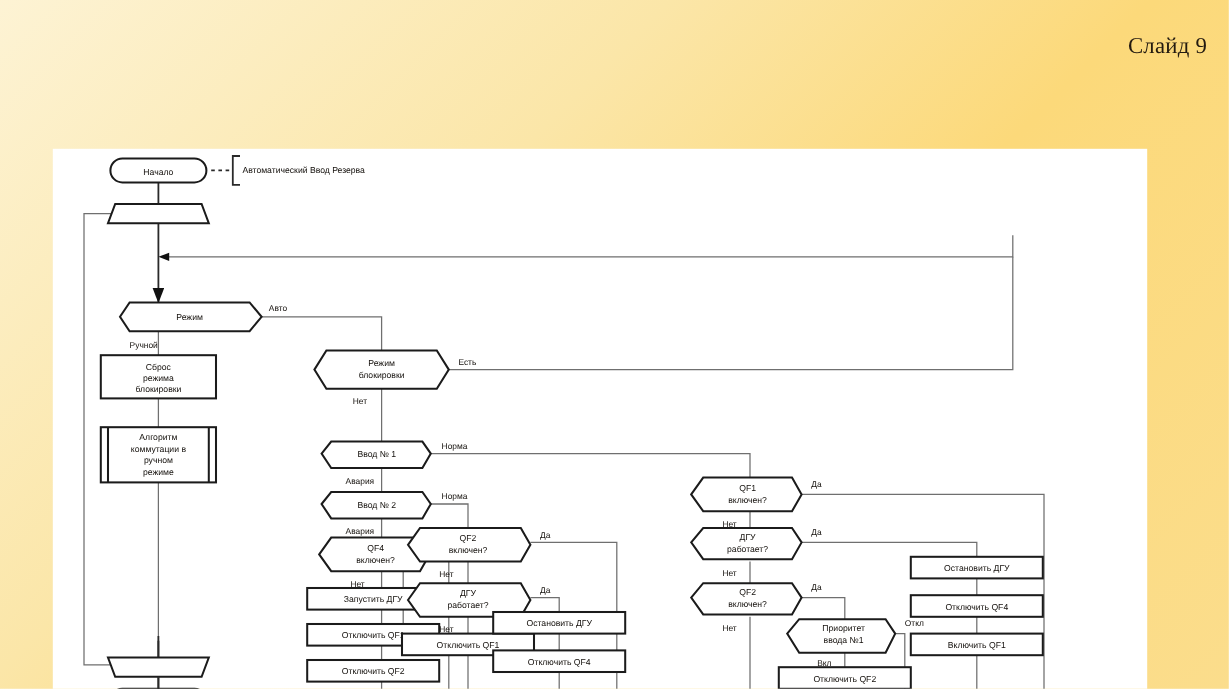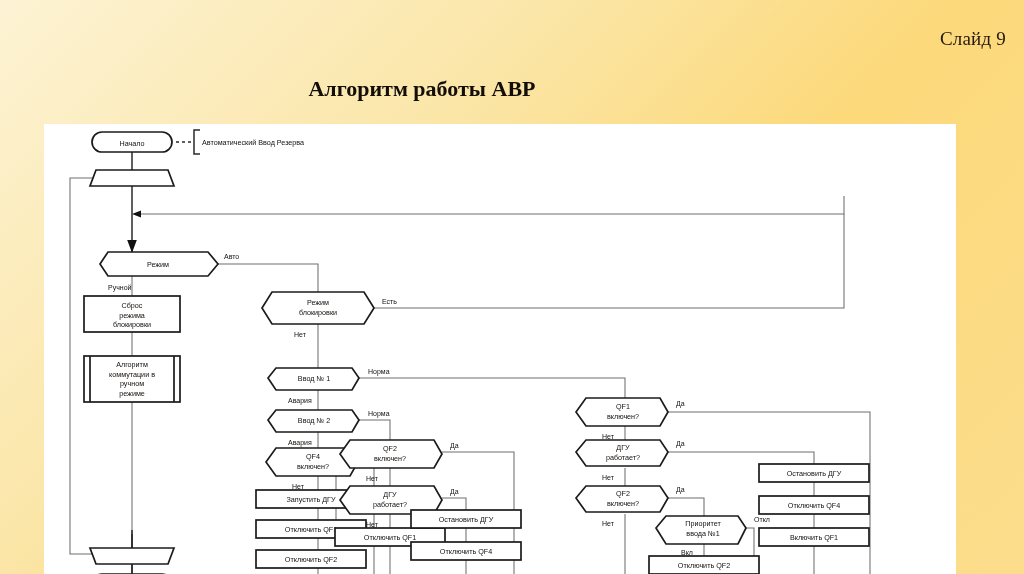--- a/index.html
+++ b/index.html
@@ -34,21 +34,20 @@
   .ln{stroke:#6f6f6f;stroke-width:1.05;fill:none;}
   .ln-d{stroke:#2a2a2a;stroke-width:1.5;fill:none;}
   .ar{fill:#111;}
 </style>
 </head>
 <body>
 
 <div id="slide">
 
   <div class="slide-num">Слайд 9</div>
-  <div class="slide-title">Алгоритм работы АВР</div>
 
   <div id="canvas">
     <svg id="fc" viewBox="0 0 912 462">
       <defs>
         <marker id="ah" markerWidth="9" markerHeight="9" refX="8" refY="3.2" orient="auto">
           <path d="M0,0 L8.5,3.2 L0,6.4 z" class="ar"></path>
         </marker>
       </defs>
 
       <g>

